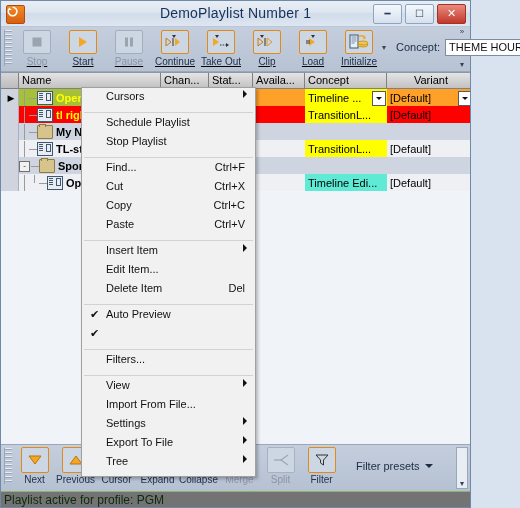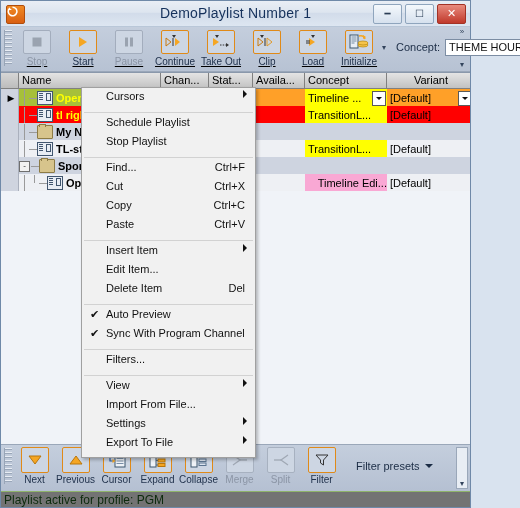--- a/index.html
+++ b/index.html
@@ -467,21 +467,21 @@
               <div class="tline"></div>
               <div class="tline half"></div>
               <div class="tdash"></div>
               <div class="ic doc"></div>
               <span class="nm" style="color: rgb(0, 0, 0);">Open</span>
             </div>
           </div>
           <div class="cell c-chan"></div>
           <div class="cell c-stat"></div>
           <div class="cell c-avail"></div>
-          <div class="cell c-concept" style="background: #f9a8d4; position: relative; justify-content: flex-end;">
+          <div class="cell c-concept" style="background: #5eead4; position: relative;">
             <span>Timeline Edi...</span>
           </div>
           <div class="cell c-variant" style="position: relative;">
             <span>[Default]</span>
           </div>
           <div class="cell c-fin">
             <span>0</span>
           </div>
         </div>
       </div>
@@ -528,40 +528,43 @@
         <span>Delete Item</span>
         <span class="acc">Del</span>
       </div>
       <div class="msep"></div>
       <div class="mi">
         <span class="chk">✔</span>
         <span>Auto Preview</span>
       </div>
       <div class="mi">
         <span class="chk">✔</span>
-        <span>Sync With Program Channel</span>
       </div>
       <div class="msep"></div>
       <div class="mi">
         <span>Filters...</span>
       </div>
       <div class="msep"></div>
       <div class="mi">
         <span>View</span>
         <span class="sub"></span>
       </div>
       <div class="mi">
         <span>Import From File...</span>
       </div>
       <div class="mi">
         <span>Settings</span>
         <span class="sub"></span>
       </div>
       <div class="mi">
         <span>Export To File</span>
+        <span class="sub"></span>
+      </div>
+      <div class="mi">
+        <span>Tree</span>
         <span class="sub"></span>
       </div>
     </div>
 
   <div class="btoolbar">
     <div class="grip"></div>
 
     <div class="bbtn">
       <div class="ico">
         <svg width="16" height="12" viewBox="0 0 16 12">

